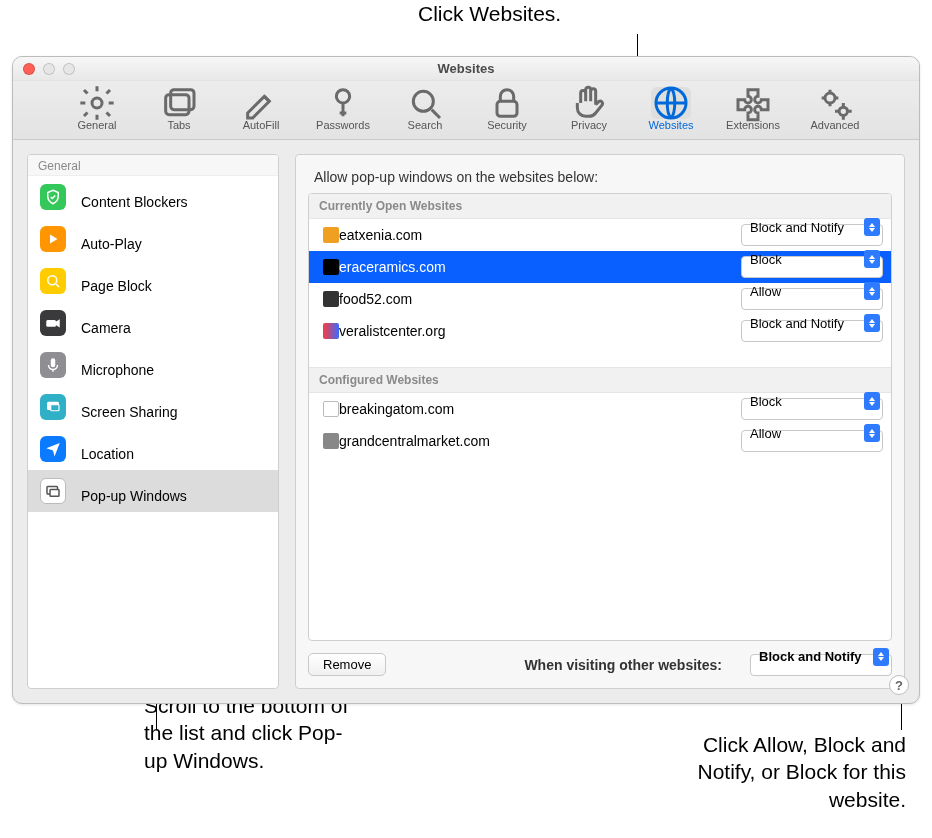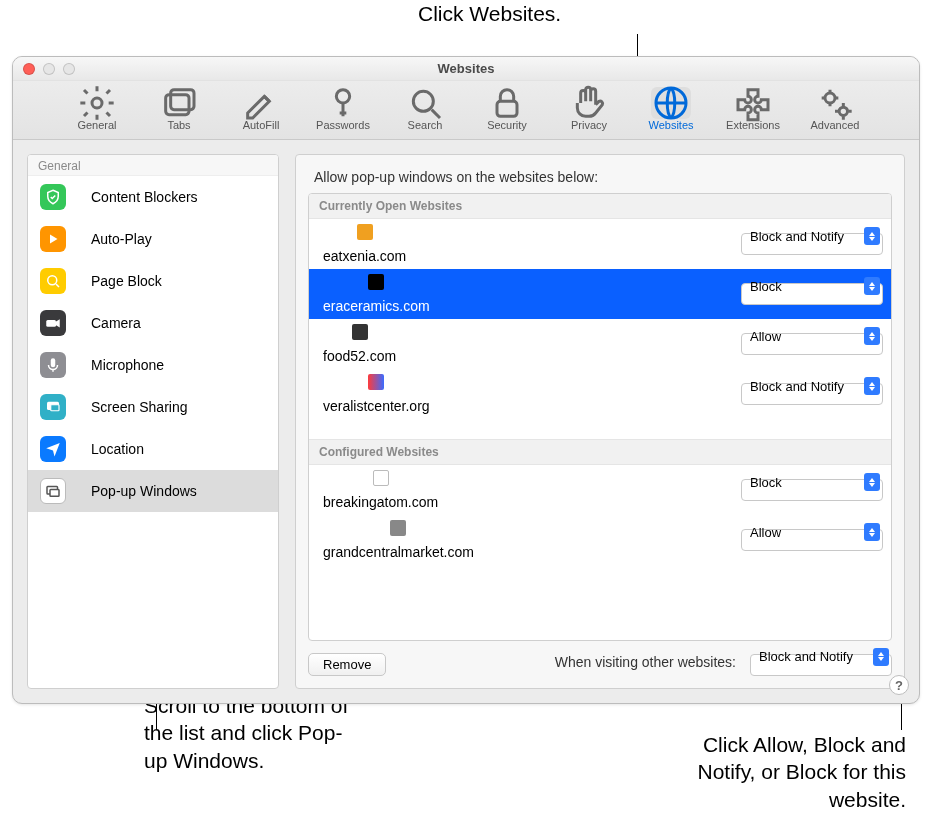--- a/index.html
+++ b/index.html
@@ -86,21 +86,21 @@
     border:1px solid #cfcfcf;
     border-radius:4px;
     overflow-y:auto;
     font-size:14px;
   }
   .sb-header {
     font-size: 12px; color:#8a8a8a; padding: 4px 10px 2px 10px;
     background:#f7f7f7; border-bottom:1px solid #eee;
   }
   .sb-item {
-    display:flex; align-items:center; gap:25px;
+    display:flex; align-items:flex-end; gap:15px;
     padding: 8px 12px;
   }
   .sb-item.selected { background:#dcdcdc; }
   .sb-icon {
     width: 26px; height: 26px; border-radius:6px;
     display:flex; align-items:center; justify-content:center;
     color:#fff; font-size:14px;
     flex: 0 0 26px;
   }
   .sb-icon svg { width:18px; height:18px; }
@@ -120,21 +120,21 @@
   .section-label {
     background:#f1f1f1; color:#8a8a8a; font-weight:600;
     font-size:12px; padding:5px 10px; border-bottom:1px solid #e5e5e5; border-top:1px solid #e5e5e5;
   }
   .section-label:first-child { border-top:none; }
   .site-row {
     display:flex; align-items:center; justify-content:space-between;
     padding: 5px 8px 5px 14px;
   }
   .site-row.selected { background:#0a60ff; color:#fff; }
-  .site-left { display:flex; align-items:center; gap:8px;flex-direction:column; }
+  .site-left { display:flex; align-items:center; gap:0; }
   .favicon { width:16px; height:16px; border-radius:2px; display:inline-block; }
   .popup {
     display:flex; align-items:center; justify-content:space-between;
     background:#fff; border:1px solid #c8c8c8; border-radius:4px;
     height:22px; min-width:142px; padding: 0 2px 16px 8px;
     font-size:13px; color:#000;
   }
   .popup .end {
     width:16px; height:18px; background:#2f7bff;
     border-radius:3px; display:flex; flex-direction:column;
@@ -147,21 +147,21 @@
   .popup .end::after  { border-top:4px solid #fff; }
   .footer-row {
     display:flex; align-items:center; justify-content:space-between;
     margin-top:12px;
   }
   .btn {
     background: linear-gradient(#fff,#f0f0f0);
     border:1px solid #c8c8c8; border-radius:5px;
     padding: 3px 14px; font-size:13px;
   }
-  .footer-right { display:flex; align-items:flex-start; gap:14px; font-size:14px; color:#333;}
+  .footer-right { display:flex; align-items:center; gap:28px; font-size:14px; color:#333;font-weight:bold;}
   .help-badge {
     position:absolute; right:10px; bottom:8px;
     width:20px; height:20px; border-radius:50%;
     border:1px solid #bdbdbd; background:#fff; color:#666;
     display:flex; align-items:center; justify-content:center;
     font-size:13px; font-weight:600;
   }
 </style>
 </head>
 <body>

